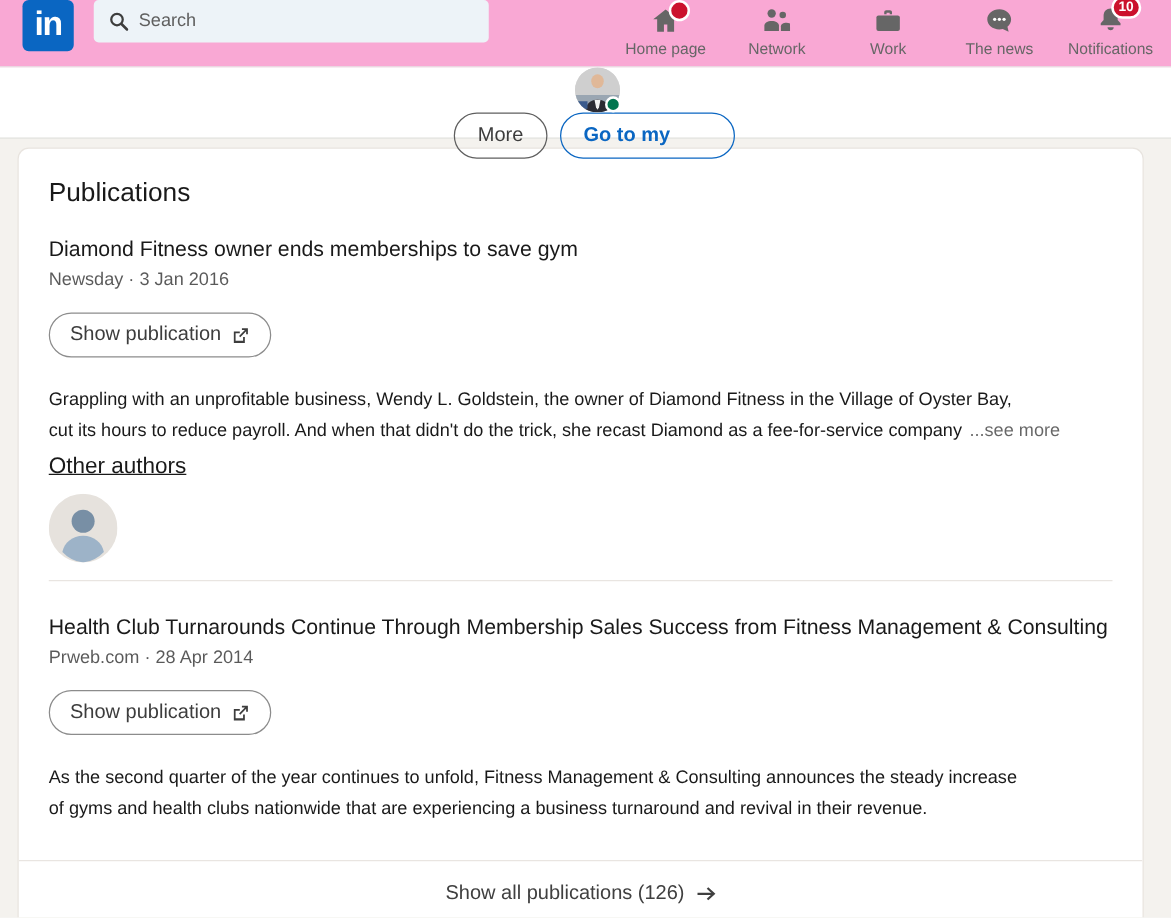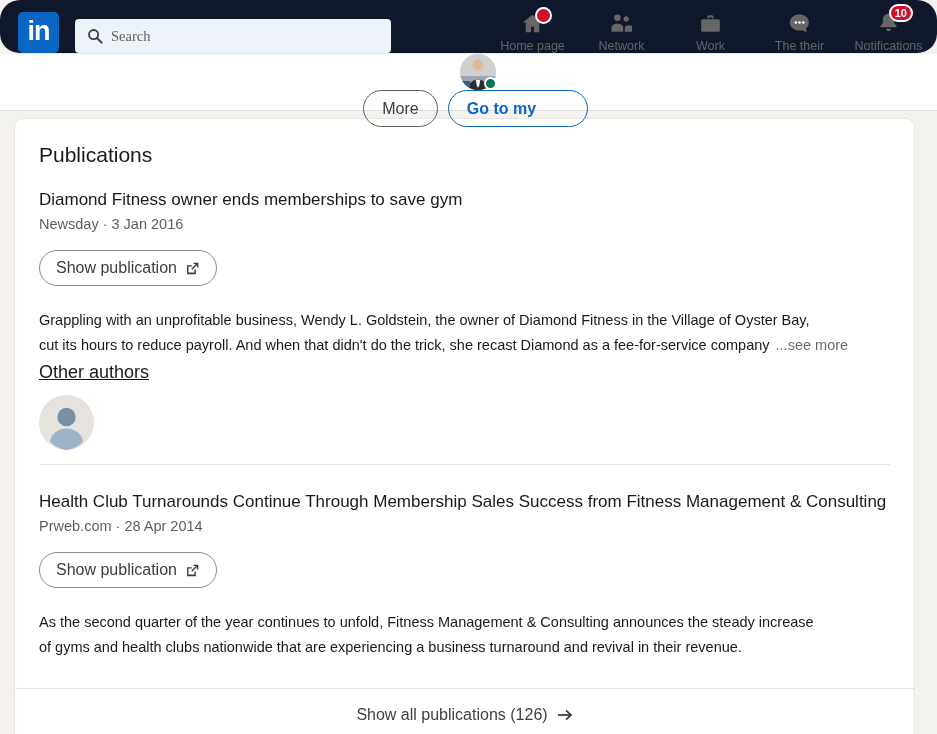--- a/index.html
+++ b/index.html
@@ -8,26 +8,25 @@
     overflow: hidden;
     background: #f4f2ee;
     font-family: "Liberation Sans", sans-serif;
     -webkit-font-smoothing: antialiased;
   }
 
   
   .globalnav {
     position: relative;
     height: 54px;
-    background: #0f172a;
+    background: #f9a8d4;
     display: flex;
-    align-items: flex-end;
+    align-items: flex-start;
     padding: 0 0 0 18px;
     border-bottom: 1px solid #e6e6e6;
-    border-radius: 20px;
   }
   .li-logo {
     width: 41px; height: 41px;
     background: #0a66c2;
     border-radius: 5px;
     color: #fff;
     font-weight: bold;
     font-size: 27px;
     line-height: 39px;
     text-align: center;
@@ -41,21 +40,21 @@
     background: #edf3f8;
     border-radius: 4px;
     display: flex;
     align-items: center;
     padding: 0 10px;
   }
   .search-ico { width: 16px; height: 16px; flex: none; margin: 0 8px 0 2px; }
   .search-input {
     border: none; background: transparent; outline: none;
     font-size: 14.5px; color: #5e5e5e;
-    font-family: Liberation Serif, serif;
+    font-family: Liberation Sans, sans-serif;
     width: 100%;
   }
   .search-input::placeholder { color: #5f5f5f; opacity: 1; }
 
   .navitems { display: flex; align-items: flex-start; margin-left: auto; padding-right: 4px; }
   .navitem {
     width: 89px;
     display: flex; flex-direction: column; align-items: center;
     padding-top: 3px;
     cursor: pointer;
@@ -243,21 +242,21 @@
 
     <div class="navitem">
       <span class="navicon-box">
         <svg class="navicon" viewBox="0 0 24 24">
           <path d="M12 3.2C6.8 3.2 2.7 6.7 2.7 11c0 4.3 4.1 7.8 9.3 7.8.9 0 1.8-.1 2.6-.3l4.5 2-.9-3.8c1.7-1.4 2.8-3.4 2.8-5.7 0-4.3-4.1-7.8-9-7.8z" fill="#666666"></path>
           <circle cx="8.4" cy="11" r="1.25" fill="#ffffff"></circle>
             <circle cx="12" cy="11" r="1.25" fill="#ffffff"></circle>
             <circle cx="15.6" cy="11" r="1.25" fill="#ffffff"></circle>
         </svg>
       </span>
-      <span class="navlabel">The their</span>
+      <span class="navlabel">The news</span>
     </div>
 
     <div class="navitem">
       <span class="navicon-box">
         <svg class="navicon" viewBox="0 0 24 24">
           <path d="M12 2.6c-3.2 0-5.4 2.4-5.4 5.5v3.4L4.4 14v1.6h15.2V14l-2.2-2.5V8.1c0-3.1-2.2-5.5-5.4-5.5z" fill="#666666"></path>
           <path d="M9.6 17c0 1.3 1.1 2.3 2.4 2.3s2.4-1 2.4-2.3z" fill="#666666"></path>
         </svg>
         <span class="badge-num">10</span>
       </span>

